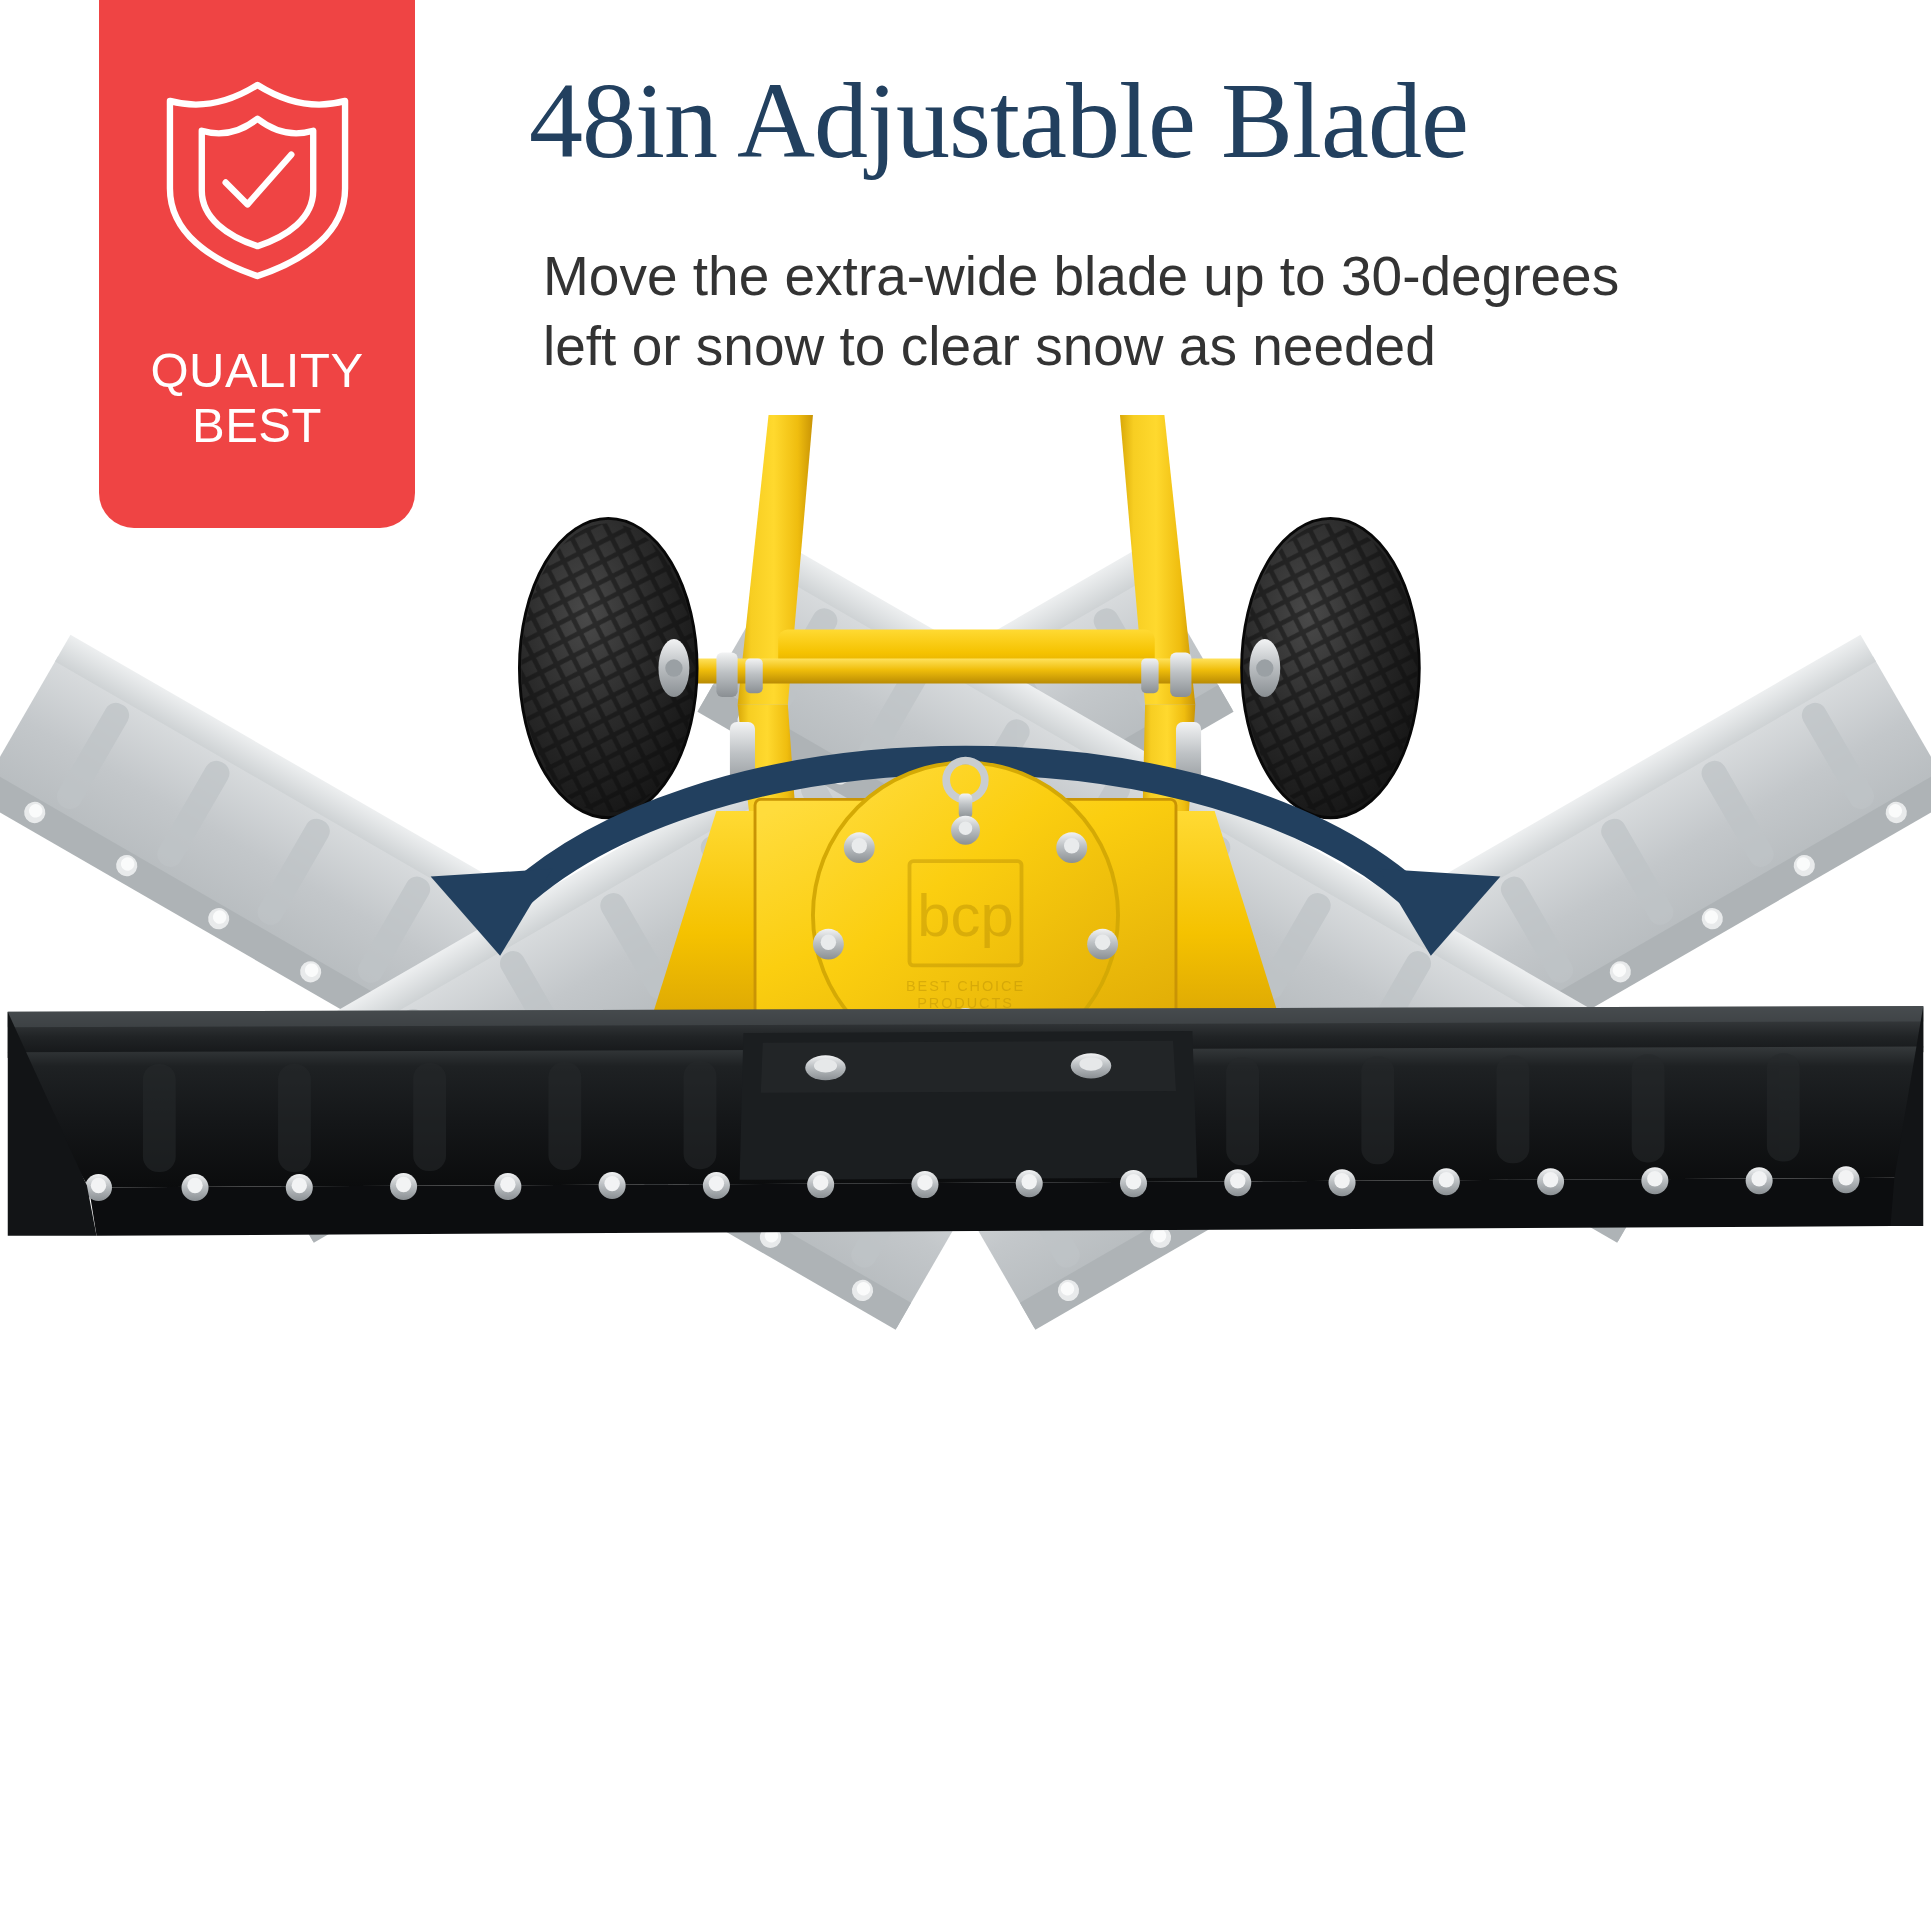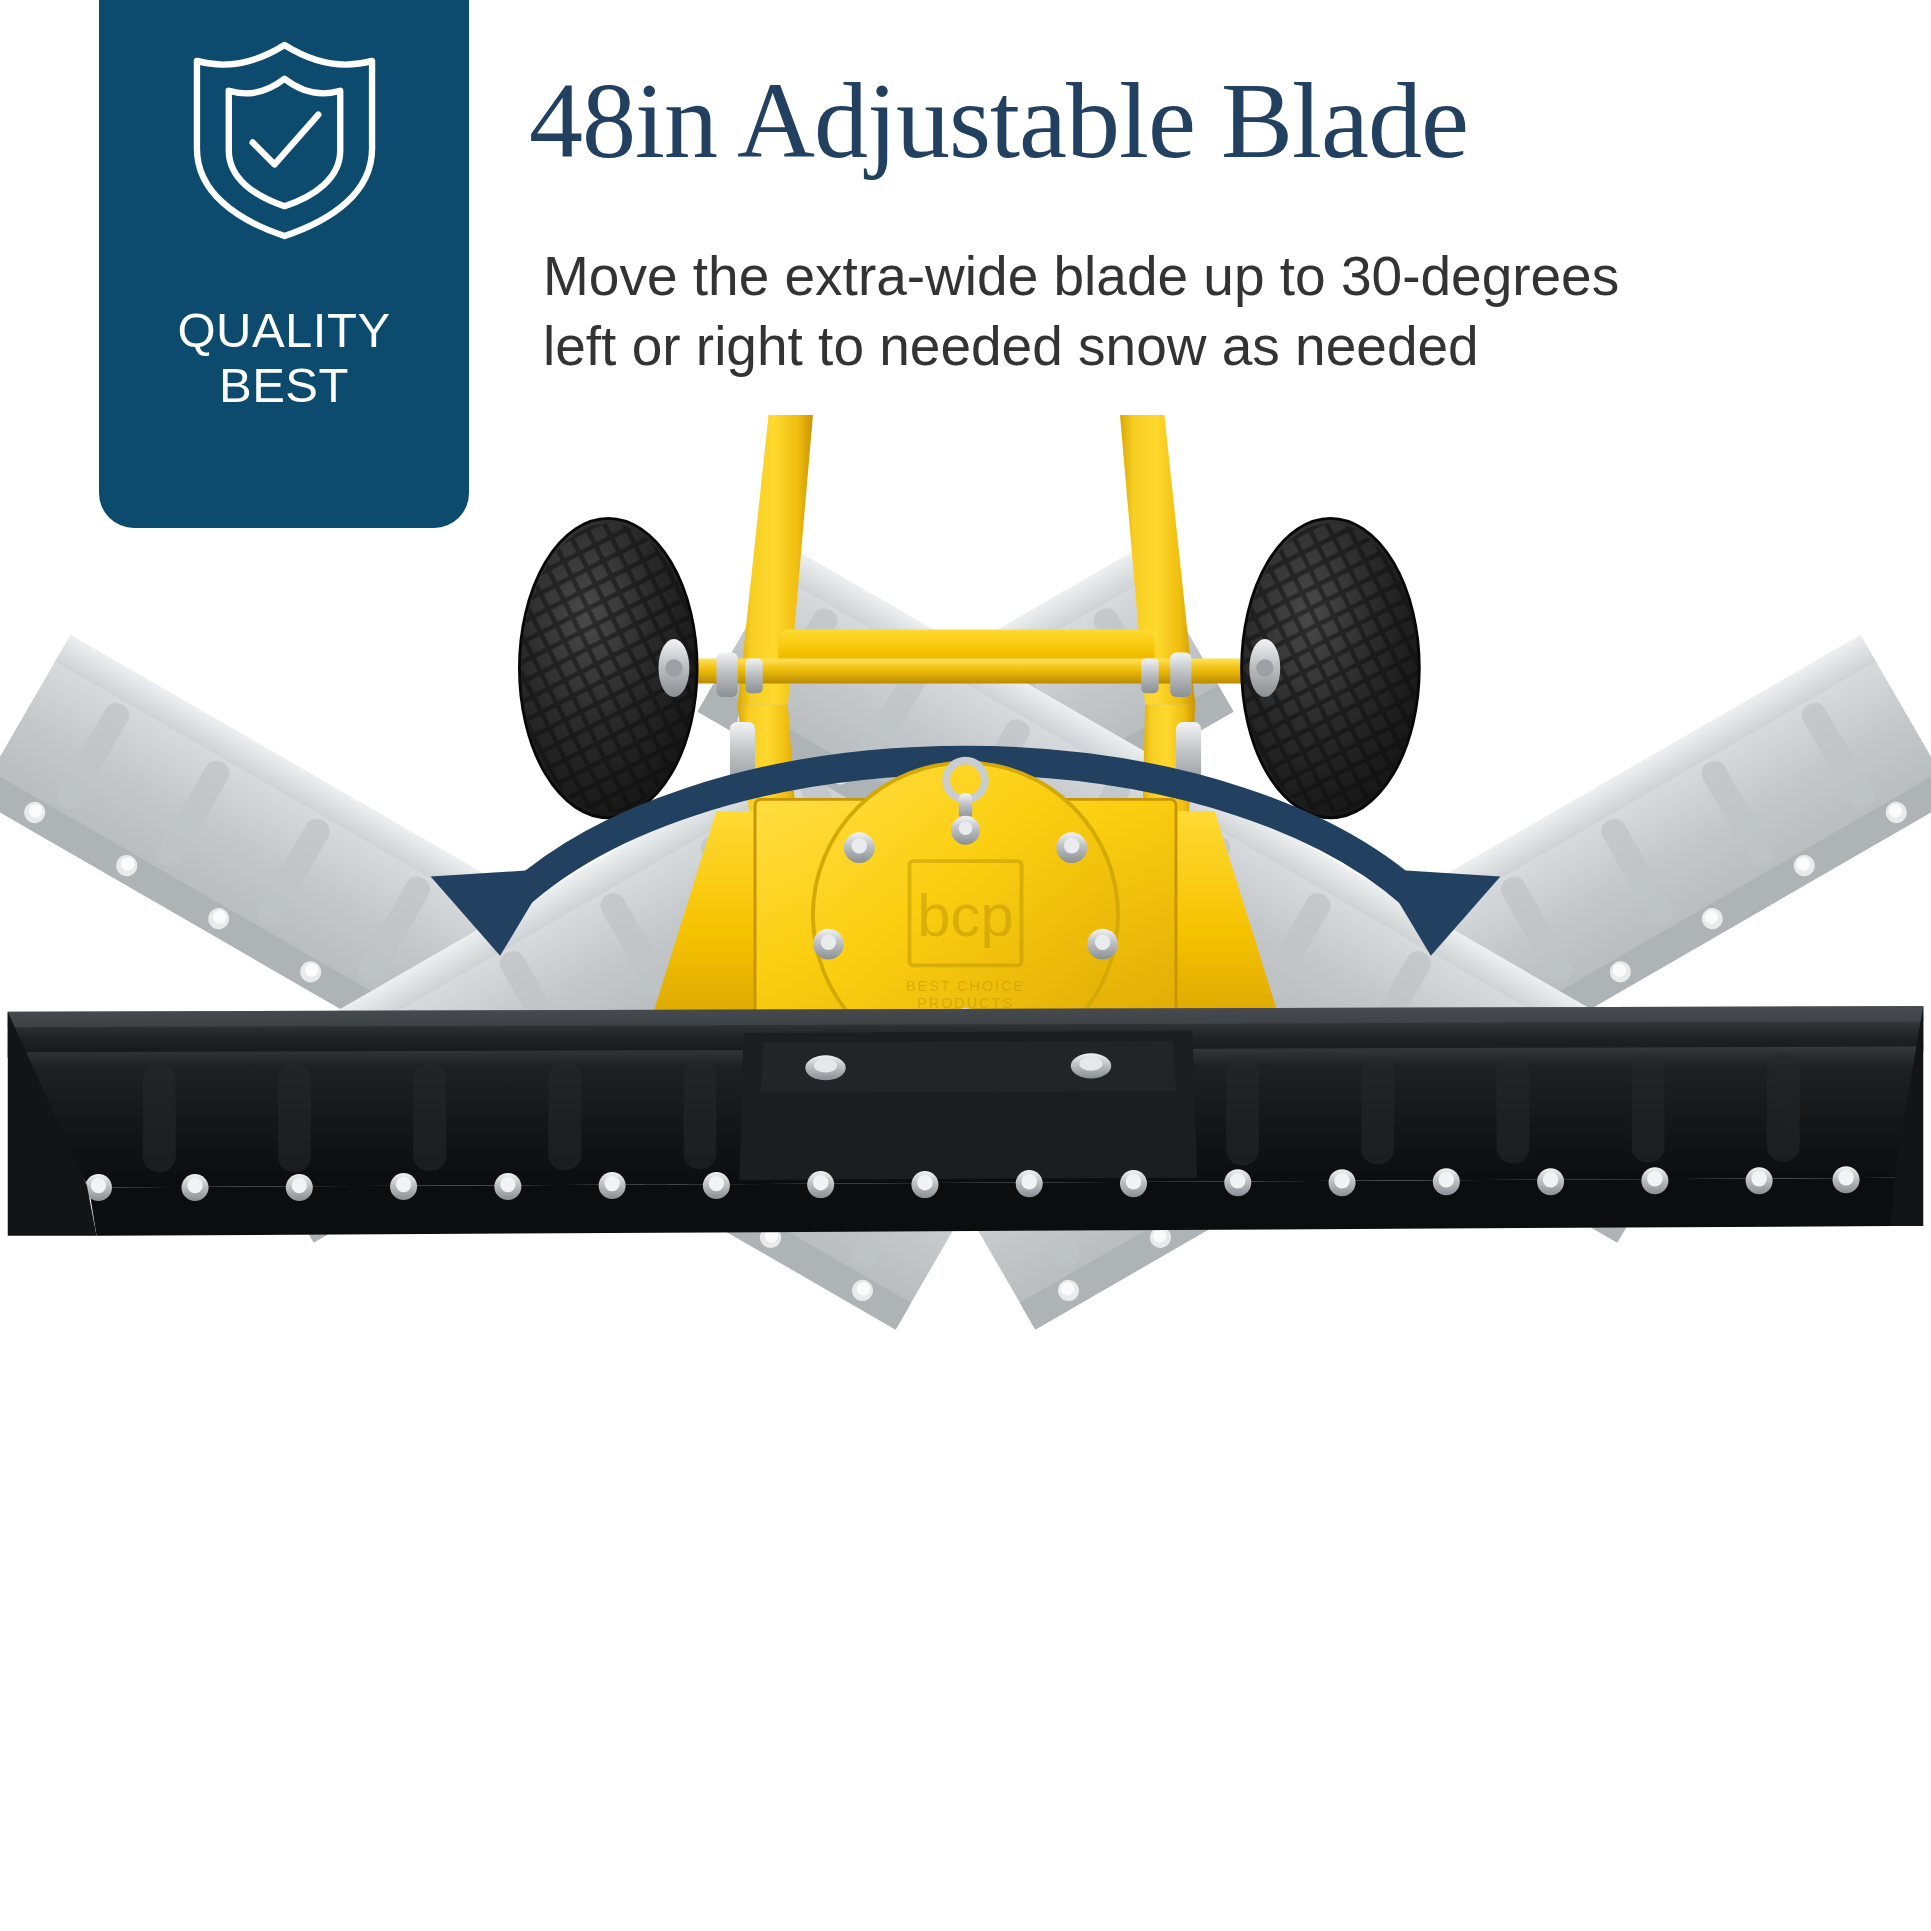--- a/index.html
+++ b/index.html
@@ -16,31 +16,31 @@
     height: 1931px;
     background: #ffffff;
     overflow: hidden;
   }
 
   
   #badge {
     position: absolute;
     left: 99px;
     top: 0px;
-    width: 370px;
+    width: 316px;
     height: 528px;
-    background: #0c4a6e;
+    background: #ef4444;
     border-bottom-left-radius: 35px;
     border-bottom-right-radius: 35px;
     display: flex;
     flex-direction: column;
     align-items: center;
     justify-content: flex-start;
     box-sizing: border-box;
-    padding-top: 36px;
+    padding-top: 76px;
   }
   #badge .shield-wrap {
     width: 199px;
     height: 209px;
     display: block;
   }
   #badge .badge-text {
     margin-top: 58px;
     color: #ffffff;
     font-family: "Liberation Sans", sans-serif;
@@ -108,21 +108,21 @@
     <div class="badge-text">
       <span>QUALITY</span><br>
       <span>BEST</span>
     </div>
   </div>
 
   <div id="headline">48in Adjustable Blade</div>
 
   <div id="subheadline">
     <span class="ln">Move the extra-wide blade up to 30-degrees</span>
-    <span class="ln">left or right to needed snow as needed</span>
+    <span class="ln">left or snow to clear snow as needed</span>
   </div>
 
   <div id="stage">
     <svg width="1931" height="1516" viewBox="0 0 2000 1570" xmlns="http://www.w3.org/2000/svg">
       <defs>
         <linearGradient id="gGhost" x1="0" y1="0" x2="0" y2="1">
           <stop offset="0%" stop-color="#D9DCDE"></stop>
           <stop offset="45%" stop-color="#C3C7CA"></stop>
           <stop offset="100%" stop-color="#B4B9BC"></stop>
         </linearGradient>

